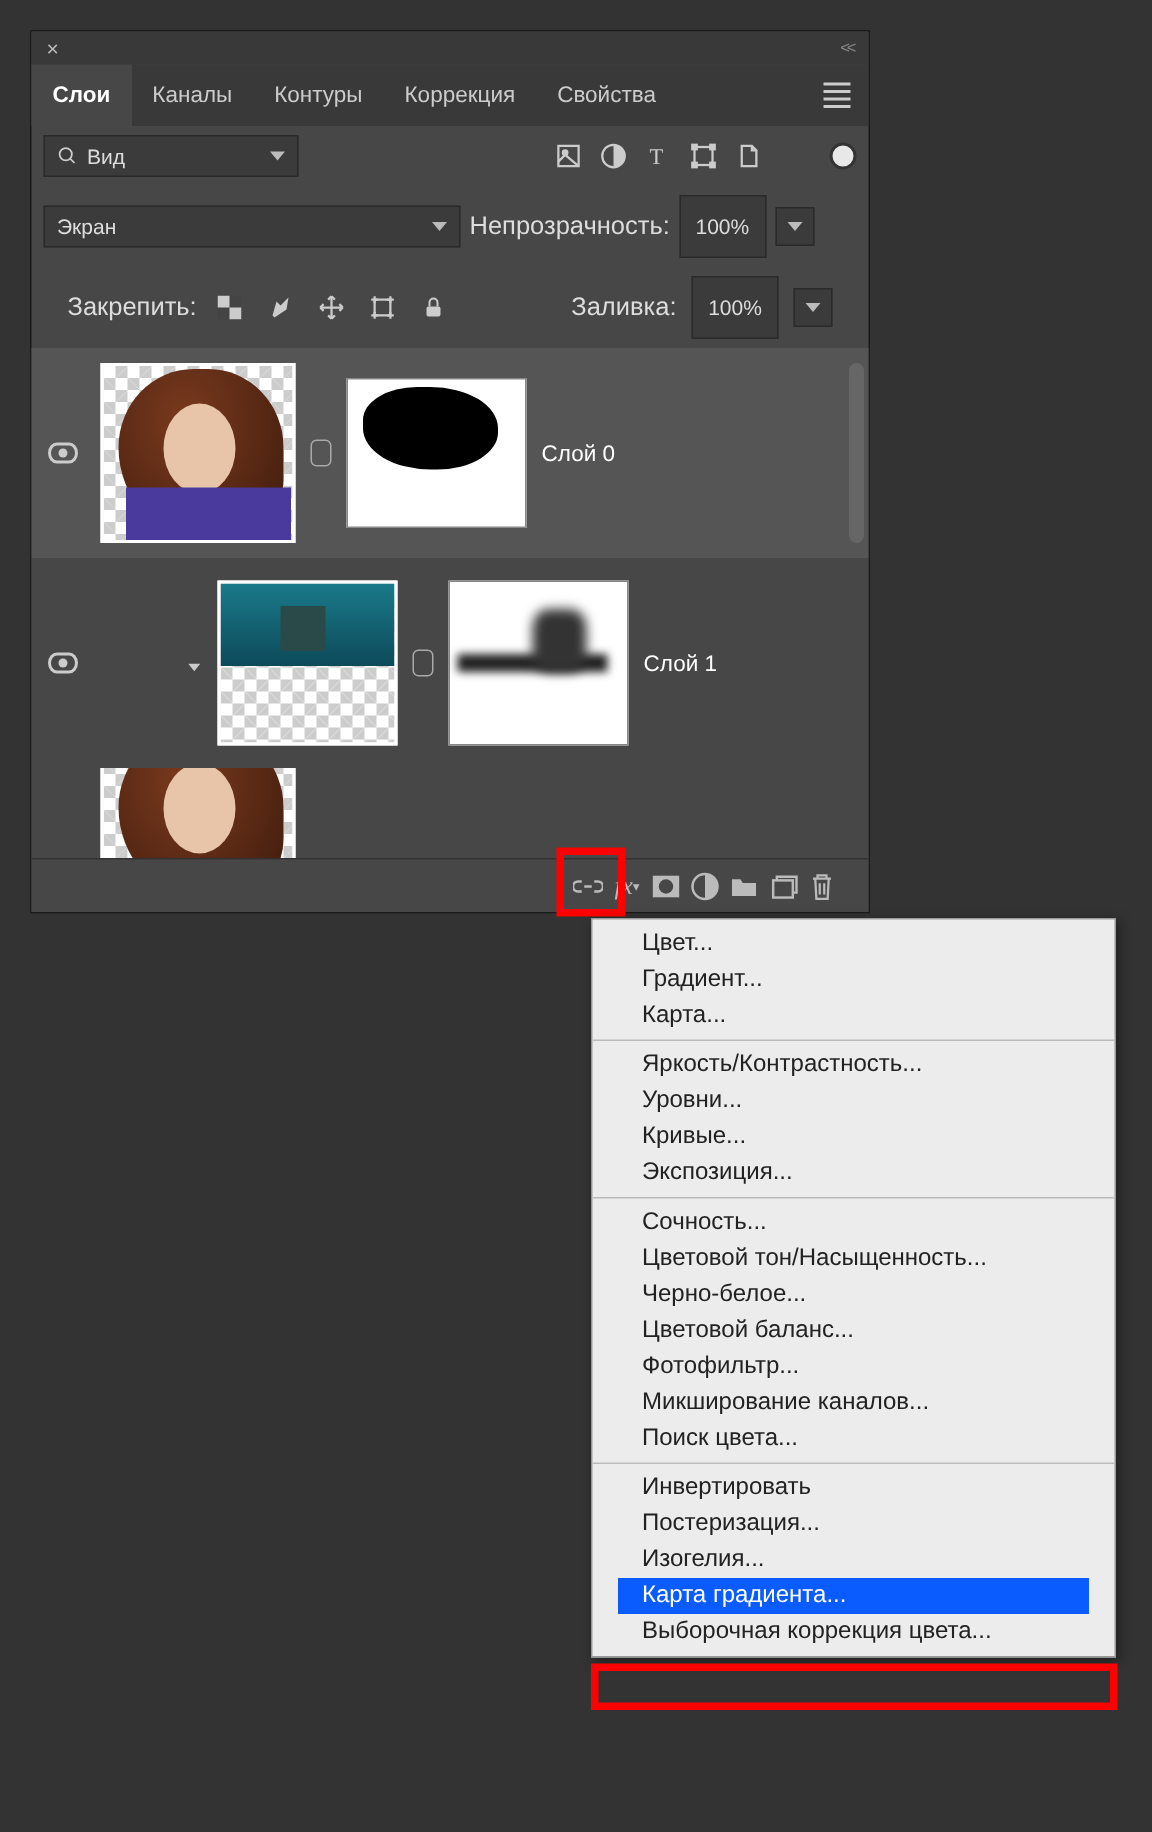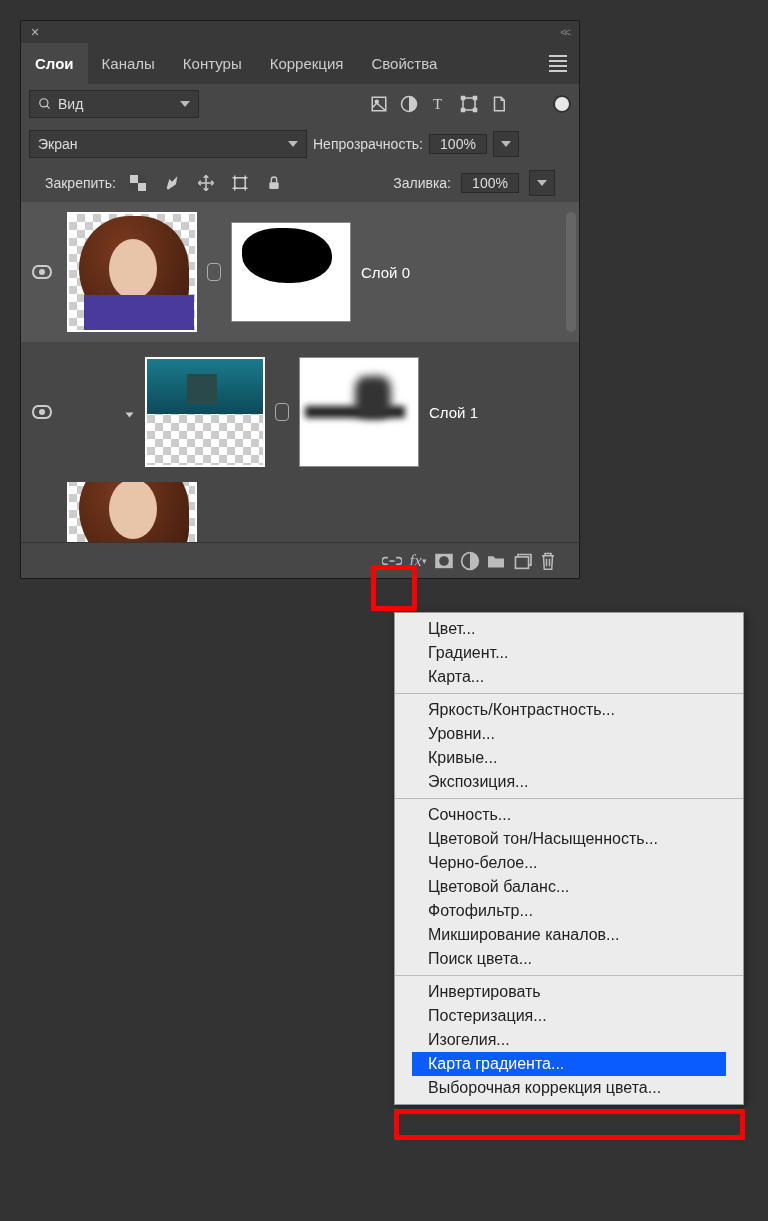--- a/index.html
+++ b/index.html
@@ -73,24 +73,24 @@
     width: 24px; height: 24px;
     display: flex; align-items: center; justify-content: center;
     color: #ccc;
     cursor: pointer;
   }
   .toggle {
     width: 18px; height: 18px; border-radius: 50%;
     background: #e8e8e8;
     border: 2px solid #333;
   }
-  .label-sm { font-size: 14px; color: #ddd; }
+  .label-sm { font-size: 17px; color: #ddd; }
   .val-box {
     background: #3b3b3b; border: 1px solid #2a2a2a;
-    height: 20px; width: 58px;
+    height: 42px; width: 58px;
     display: flex; align-items: center; justify-content: center;
     color: #ddd;
   }
   .sq-btn {
     width: 26px; height: 26px;
     background: #3b3b3b; border: 1px solid #2a2a2a;
     display: flex; align-items: center; justify-content: center;
   }
   .lock-row {
     display: flex; align-items: center; gap: 10px;

